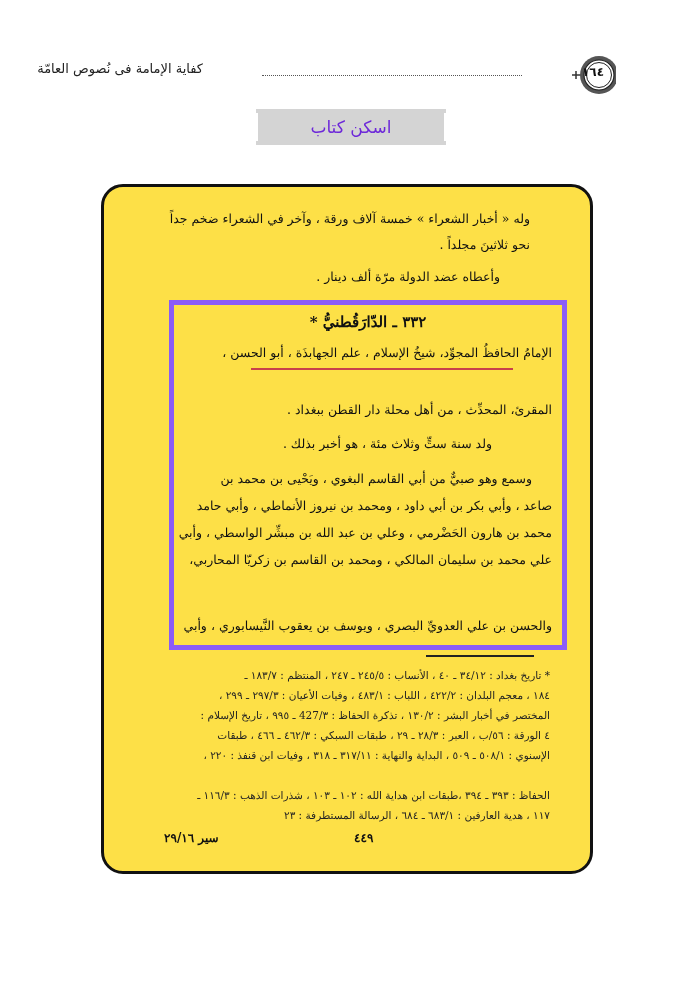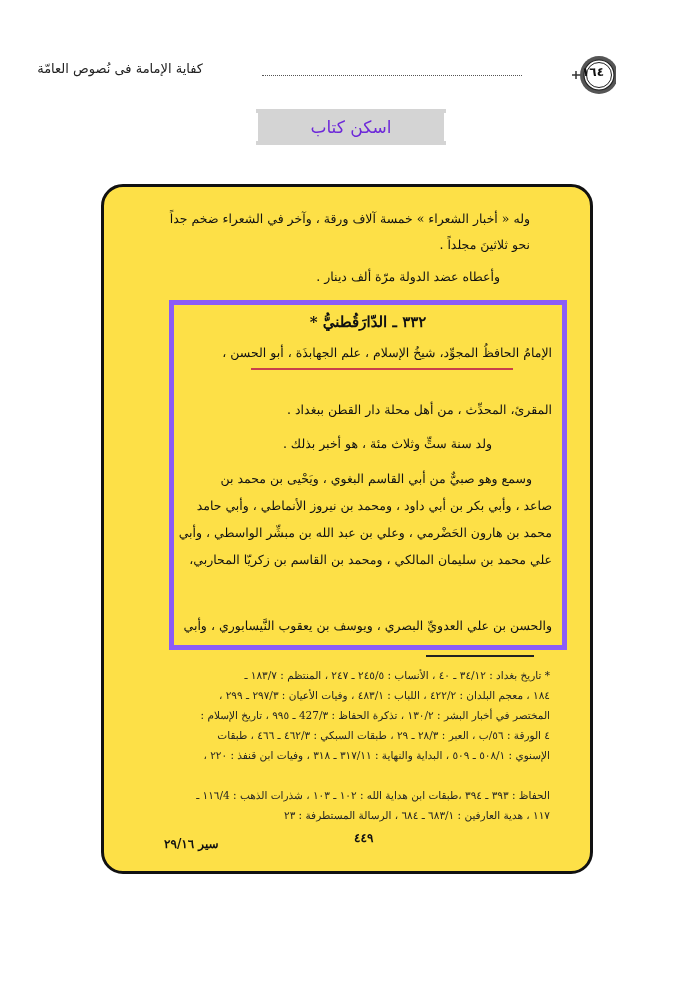--- a/index.html
+++ b/index.html
@@ -47,21 +47,21 @@
     .fn { position: absolute; right: 40px; white-space: nowrap; font-size: 10.5px; direction: rtl; color: #222; }
     .fn1 { top: 482px; }
     .fn2 { top: 502px; }
     .fn3 { top: 522px; }
     .fn4 { top: 542px; }
     .fn5 { top: 562px; }
     .fn6 { top: 582px; }
     .fn7 { top: 602px; }
     .fn8 { top: 622px; }
 
-    .scan-footer-left { position: absolute; left: 60px; top: 644px; font-size: 12px; font-weight: bold; direction: rtl; margin-top: 6px; }
+    .scan-footer-left { position: absolute; left: 60px; top: 644px; font-size: 12px; font-weight: bold; direction: rtl; }
     .scan-footer-center { position: absolute; left: 250px; top: 644px; font-size: 12px; font-weight: bold; direction: rtl; }
   </style>
 </head>
 <body>
 
 <div class="header">
   <span class="header-title">كفاية الإمامة فى نُصوص العامّة</span>
   <div class="header-rule"></div>
   <svg class="page-ornament" viewBox="0 0 44 42">
     <line x1="0" y1="21" x2="10" y2="21" stroke="#333" stroke-width="1.5"></line>
@@ -95,19 +95,19 @@
       <div class="bx bx7">محمد بن هارون الحَضْرمي ، وعلي بن عبد الله بن مبشِّر الواسطي ، وأبي</div>
       <div class="bx bx10">والحسن بن علي العدويِّ البصري ، ويوسف بن يعقوب النَّيسابوري ، وأبي</div>
     </div>
 
     <div class="fn-rule"></div>
     <div class="fn fn1">* تاريخ بغداد : ٣٤/١٢ ـ ٤٠ ، الأنساب : ٢٤٥/٥ ـ ٢٤٧ ، المنتظم : ١٨٣/٧ ـ</div>
     <div class="fn fn2">١٨٤ ، معجم البلدان : ٤٢٢/٢ ، اللباب : ٤٨٣/١ ، وفيات الأعيان : ٢٩٧/٣ ـ ٢٩٩ ،</div>
     <div class="fn fn3">المختصر في أخبار البشر : ١٣٠/٢ ، تذكرة الحفاظ : 427/٣ ـ ٩٩٥ ، تاريخ الإسلام :</div>
     <div class="fn fn4">٤ الورقة : ٥٦/ب ، العبر : ٢٨/٣ ـ ٢٩ ، طبقات السبكي : ٤٦٢/٣ ـ ٤٦٦ ، طبقات</div>
     <div class="fn fn5">الإسنوي : ٥٠٨/١ ـ ٥٠٩ ، البداية والنهاية : ٣١٧/١١ ـ ٣١٨ ، وفيات ابن قنفذ : ٢٢٠ ،</div>
-    <div class="fn fn7">الحفاظ : ٣٩٣ ـ ٣٩٤ ،طبقات ابن هداية الله : ١٠٢ ـ ١٠٣ ، شذرات الذهب : ١١٦/4 ـ</div>
+    <div class="fn fn7">الحفاظ : ٣٩٣ ـ ٣٩٤ ،طبقات ابن هداية الله : ١٠٢ ـ ١٠٣ ، شذرات الذهب : ١١٦/٣ ـ</div>
     <div class="fn fn8">١١٧ ، هدية العارفين : ٦٨٣/١ ـ ٦٨٤ ، الرسالة المستطرفة : ٢٣</div>
 
     <div class="scan-footer-left">سير ٢٩/١٦</div>
     <div class="scan-footer-center">٤٤٩</div>
   </div>
 </div>
 
 </body></html>

